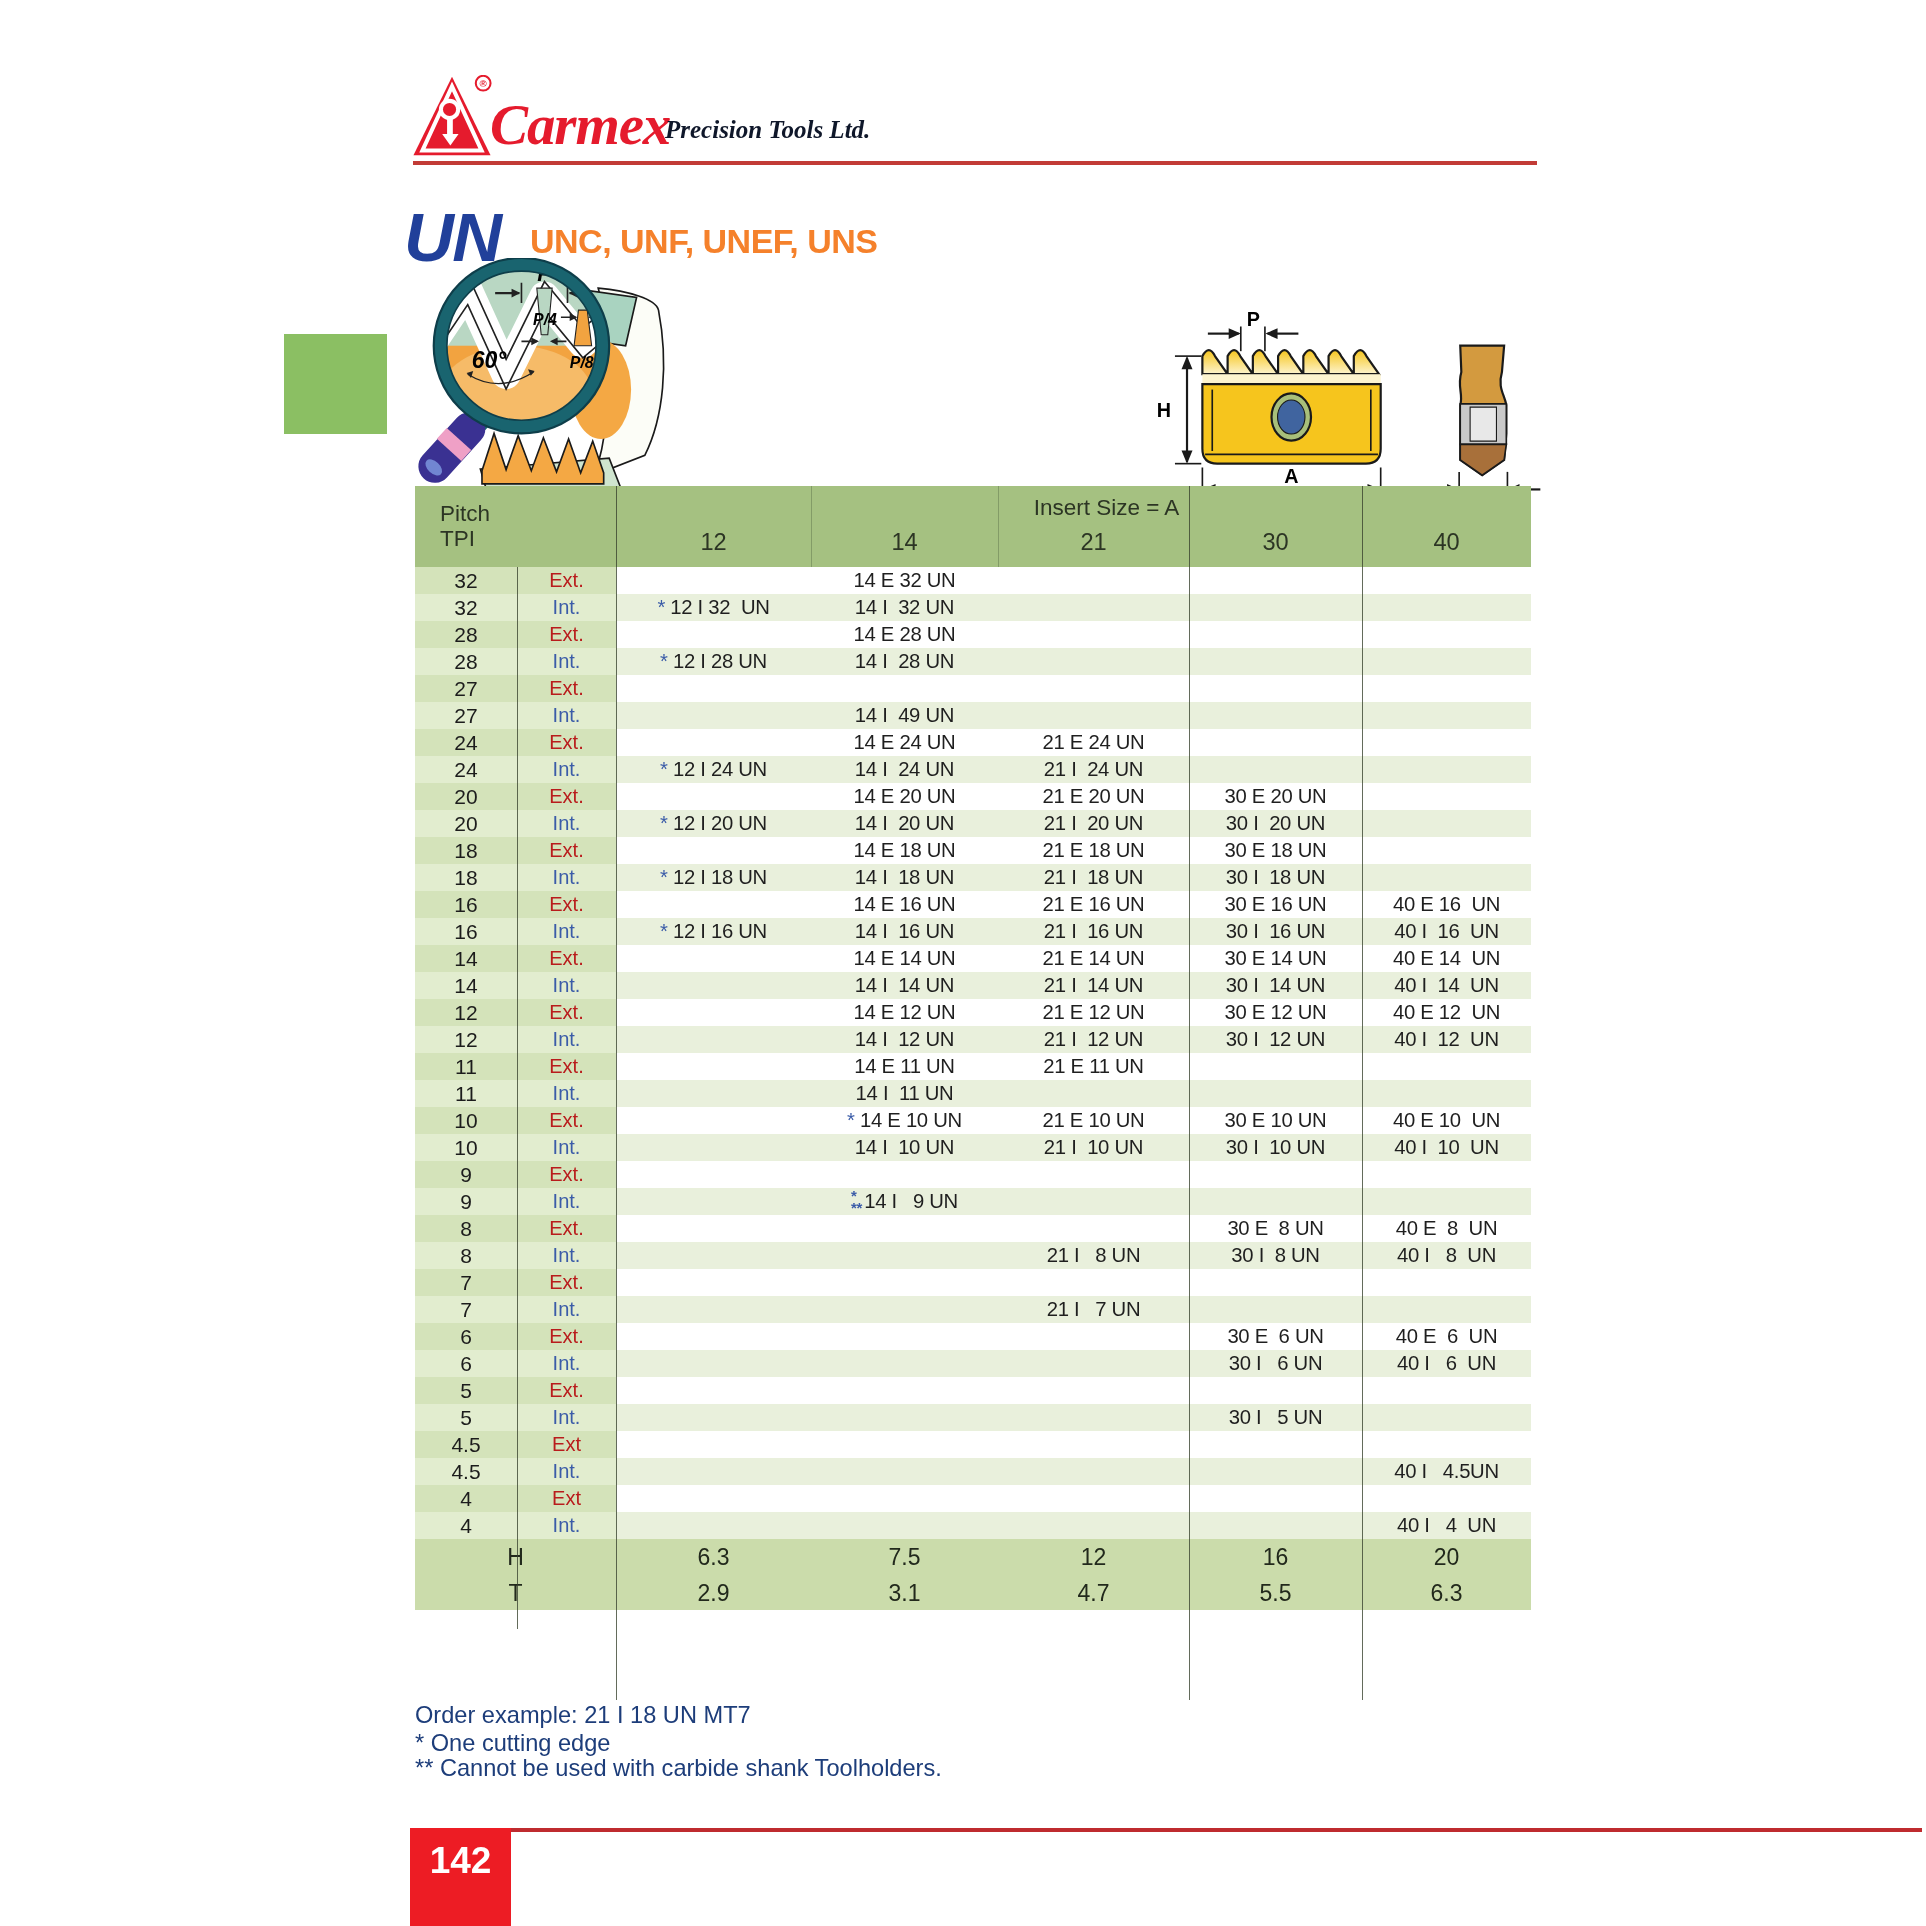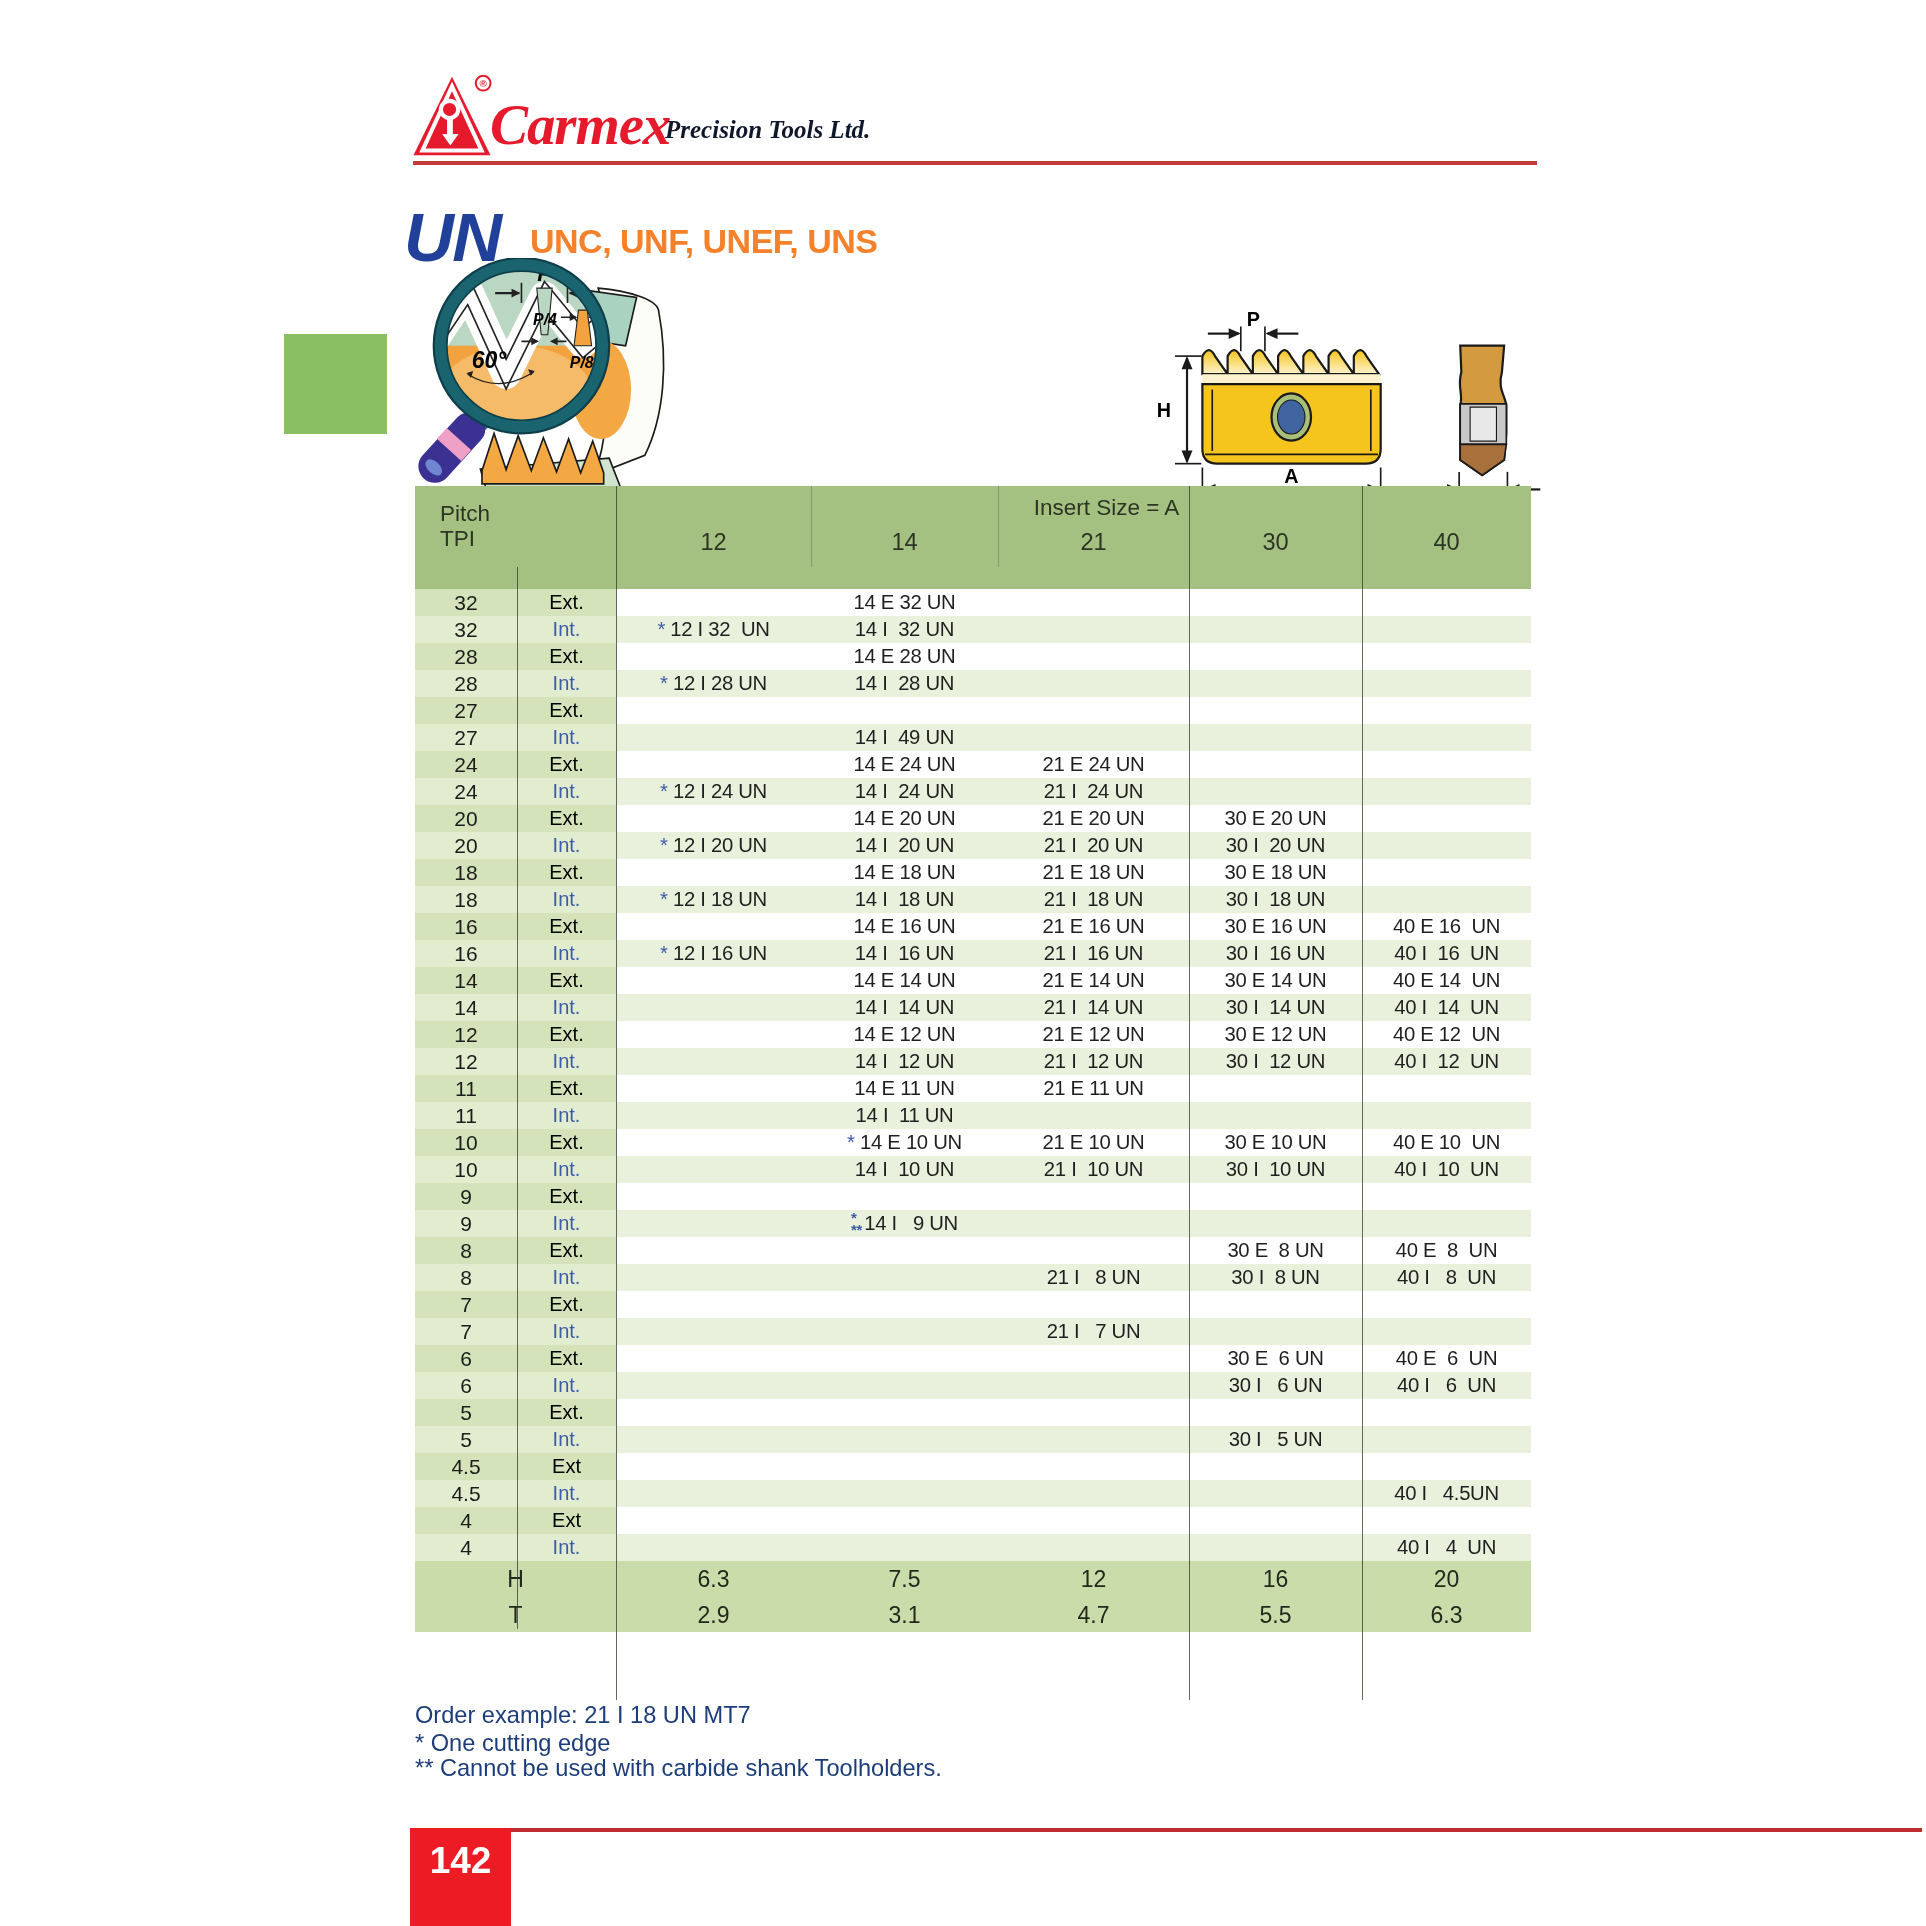--- a/index.html
+++ b/index.html
@@ -17,37 +17,37 @@
   .red-rule{left:413px;top:161px;width:1124px;height:3.8px;background:#c23b36;}
 
   
   .series{left:404px;top:198px;font-size:69px;font-weight:bold;font-style:italic;
     color:#21409a;letter-spacing:-1.6px;}
   .series-sub{left:530px;top:222px;font-size:34px;font-weight:bold;color:#f5812b;letter-spacing:-0.5px;}
   .green-square{left:284px;top:334px;width:103px;height:100px;background:#8bbf63;}
 
   
   .tablewrap{left:415px;top:486px;width:1116px;}
-  .thead{height:103px;background:#a5c181;position:relative;color:#2c3524;}
+  .thead{height:81px;background:#a5c181;position:relative;color:#2c3524;}
   .th-pitch{position:absolute;left:25px;top:15.4px;font-size:22.5px;line-height:25px;}
   .th-group{position:absolute;left:201px;top:8.8px;width:915px;text-align:center;font-size:22.5px;padding-left:33px;}
   .th-cols{position:absolute;left:201px;top:43px;width:915px;display:grid;
            grid-template-columns:195px 187px 191px 173px 169px;}
   .th-cols span{text-align:center;font-size:23.6px;}
   .tbody{position:relative;}
   .tr{display:grid;grid-template-columns:102px 99px 195px 187px 191px 173px 169px;
       height:27px;align-items:center;}
   .td{height:100%;display:flex;align-items:center;justify-content:center;}
   .pitch{font-size:21px;color:#1c1c1c;}
   .type{font-size:20px;}
   .code{font-size:20.3px;color:#1f1f1f;white-space:pre;letter-spacing:-0.3px;}
   .ext .pitch,.ext .type{background:#d4e3ba;}
   .int .pitch,.int .type{background:#e2edcf;}
   .int .code{background:#e9f0dc;}
-  .ext .type{color:#000000;}
+  .ext .type{color:#b91c1c;}
   .int .type{color:#3b5ca8;}
   .star{color:#3b5ca8;}
   .stack{display:inline-flex;flex-direction:column;align-items:flex-start;
          font-size:15px;line-height:12px;color:#3b5ca8;font-weight:bold;margin-right:2.2px;}
   .tfoot{height:71px;background:#cbdcab;display:grid;grid-template-rows:36px 36px;color:#22291c;}
   .frow{display:grid;grid-template-columns:201px 195px 187px 191px 173px 169px;align-items:center;}
   .frow span{text-align:center;font-size:23px;}
   .vline{position:absolute;width:1.1px;background:rgba(55,65,45,0.78);}
   .vline-light{position:absolute;width:0.5px;background:rgba(90,110,70,0.45);}
 

